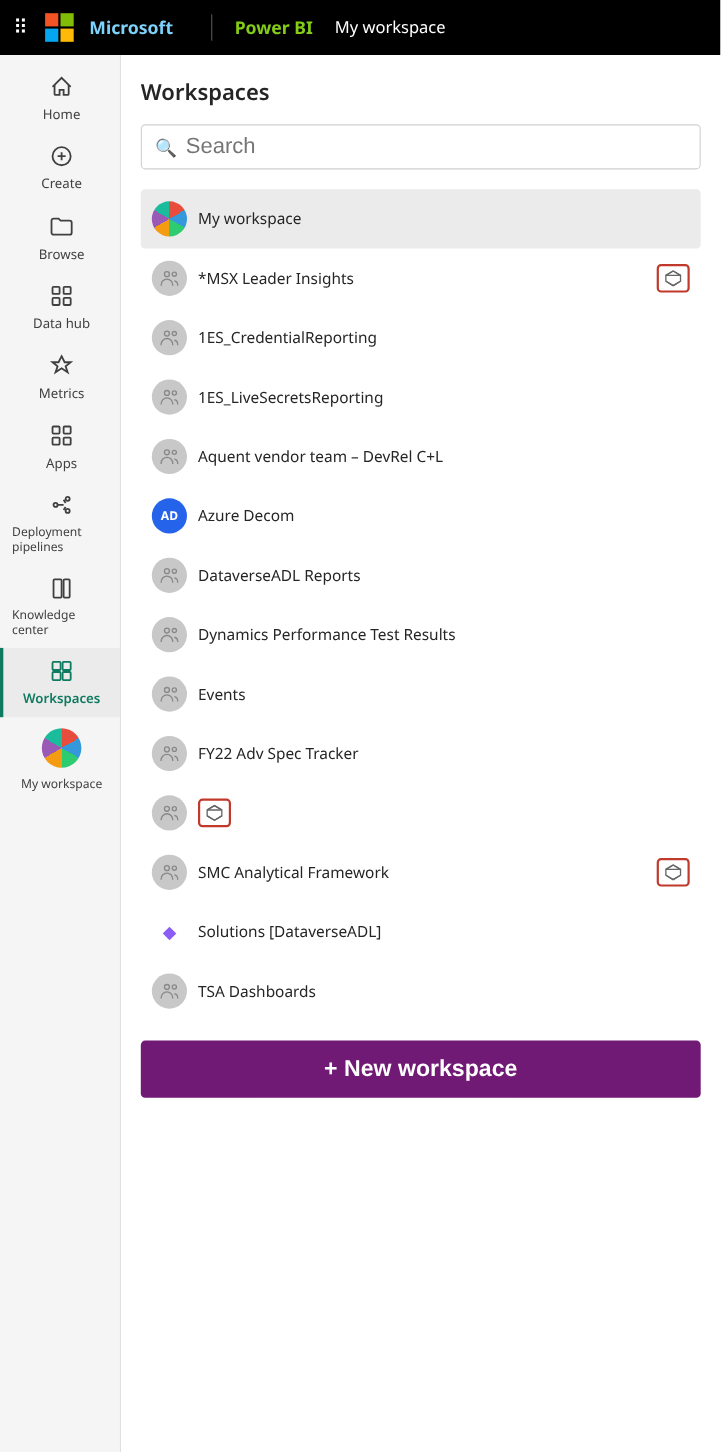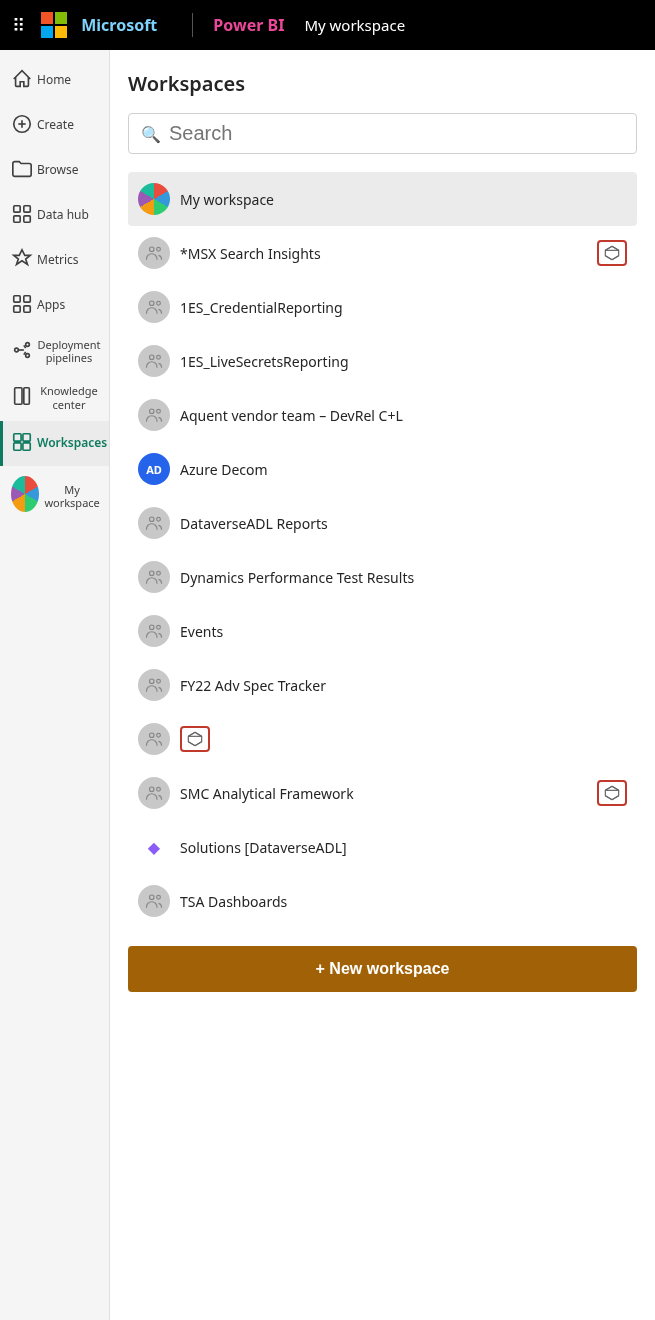--- a/index.html
+++ b/index.html
@@ -17,48 +17,47 @@
     .topbar-dots { color: #fff; font-size: 18px; margin-right: 6px; cursor: pointer; }
     .ms-logo { display: flex; gap: 2px; margin-right: 4px; }
     .ms-logo span { width: 12px; height: 12px; display: block; }
     .ms-logo .r1 { background: #f35325; }
     .ms-logo .r2 { background: #81bc06; }
     .ms-logo .r3 { background: #05a6f0; }
     .ms-logo .r4 { background: #ffba08; }
     .ms-logo-grid { display: grid; grid-template-columns: 1fr 1fr; gap: 2px; }
     .topbar-microsoft { color: #7dd3fc; font-size: 16px; font-weight: 700; margin-right: 15px; }
     .topbar-divider { width: 1px; height: 24px; background: #555; margin: 0 10px; }
-    .topbar-powerbi { color: #ec4899; font-size: 16px; font-weight: 700; }
+    .topbar-powerbi { color: #84cc16; font-size: 16px; font-weight: 700; }
     .topbar-workspace { color: #fff; font-size: 15px; margin-left: 10px; font-weight: 400; }
 
     
     .layout { display: flex; height: calc(1320px - 50px); }
 
     
     .sidebar {
       width: 110px;
       min-width: 110px;
       background: #f5f5f5;
       display: flex;
       flex-direction: column;
       align-items: center;
       padding: 8px 0;
       border-right: 1px solid #e0e0e0;
       overflow-y: auto;
     }
     .sidebar-item {
       display: flex;
-      flex-direction: row;
+      flex-direction: column;
       align-items: center;
       padding: 10px 8px;
       width: 100%;
       cursor: pointer;
       color: #404040;
       font-size: 12px;
-      text-align: center;
       border-left: 3px solid transparent;
       gap: 4px;
       position: relative;
     }
     .sidebar-item.active {
       border-left: 3px solid #0e7a5f;
       background: #ebebeb;
     }
     .sidebar-item.active .sidebar-label { color: #0e7a5f; font-weight: 600; }
     .sidebar-icon { font-size: 20px; line-height: 1; }
@@ -149,26 +148,26 @@
       padding: 3px 5px;
       display: flex;
       align-items: center;
       justify-content: center;
       color: #606060;
       font-size: 14px;
     }
 
     
     .new-workspace-btn {
-      background: #a16207;
+      background: #701a75;
       color: #fff;
       border: none;
       border-radius: 4px;
       padding: 14px 0;
-      font-size: 16px;
+      font-size: 21px;
       font-weight: 600;
       cursor: pointer;
       width: 100%;
       display: flex;
       align-items: center;
       justify-content: center;
       gap: 8px;
       margin-top: 18px;
     }
     .diamond-svg { vertical-align: middle; }
@@ -318,21 +317,21 @@
 
       <div class="workspace-item">
         <div class="workspace-item-icon">
           <svg width="18" height="18" viewBox="0 0 24 24" fill="none" stroke="#888" stroke-width="1.6">
               <circle cx="9" cy="7" r="3"></circle>
               <path d="M2 21v-1a7 7 0 0114 0v1"></path>
               <circle cx="18" cy="7" r="2.5"></circle>
               <path d="M22 21v-1a5 5 0 00-4-4.9"></path>
             </svg>
         </div>
-        <span class="workspace-item-name">*MSX Search Insights</span>
+        <span class="workspace-item-name">*MSX Leader Insights</span>
         <div class="workspace-item-badge">
           <svg class="diamond-svg" width="16" height="16" viewBox="0 0 24 24" fill="none" stroke="#666" stroke-width="1.8">
               <polygon points="12,2 22,8 22,16 12,22 2,16 2,8"></polygon>
               <line x1="12" y1="2" x2="2" y2="8"></line>
               <line x1="12" y1="2" x2="22" y2="8"></line>
               <line x1="2" y1="8" x2="22" y2="8"></line>
               <line x1="12" y1="22" x2="2" y2="16"></line>
               <line x1="12" y1="22" x2="22" y2="16"></line>
             </svg>
         </div>

